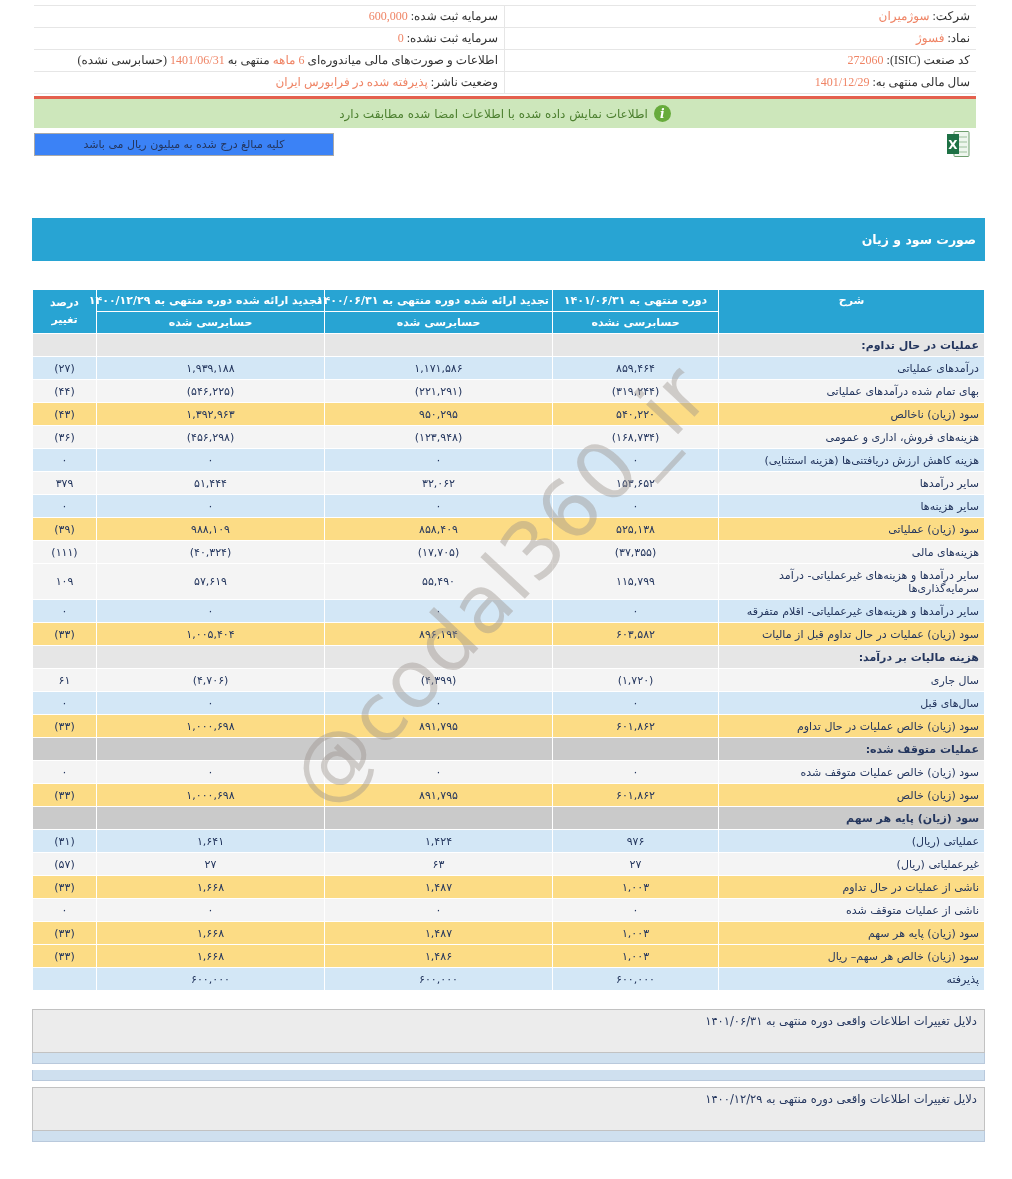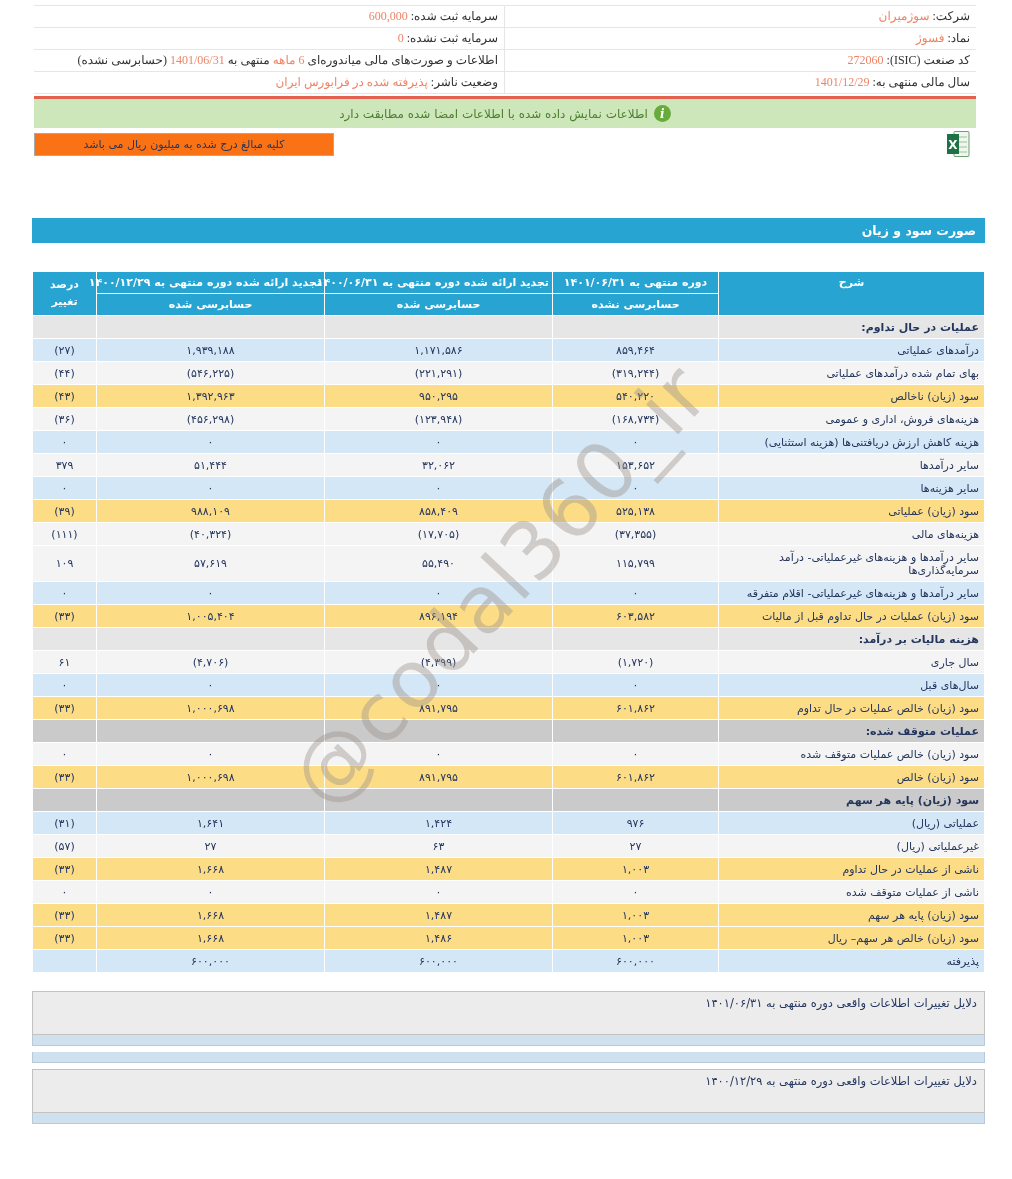--- a/index.html
+++ b/index.html
@@ -31,29 +31,29 @@
   .info-circle{
     width:17px; height:17px; border-radius:50%; background:#67ab3c; color:#fff;
     display:inline-flex; align-items:center; justify-content:center;
     font-size:12px; font-weight:bold; font-style:italic; flex:0 0 auto;
     font-family:"DejaVu Serif", serif;
   }
   
   .units-row{margin:4px 36px 0 34px; height:28px; position:relative;}
   .units-box{
     position:absolute; left:0; top:1px; min-width:300px; text-align:center;
-    border:1px solid #a9a9a9; background:#f97316; padding:4px 8px;
+    border:1px solid #a9a9a9; background:#3b82f6; padding:4px 8px;
     font-size:11px; color:var(--value-navy);
   }
   .excel-btn{position:absolute; right:6px; top:-2px; width:24px; height:28px; cursor:pointer; border:0; background:transparent; padding:0;}
   
   .stmt{margin:58px 27px 0 32px;}
   .stmt-title{
     background:var(--header-blue); color:#fff; font-weight:bold; font-size:12.5px;
-    padding:5px 9px; text-align:right;
+    padding:14px 9px; text-align:right;
   }
   .stmt-note{
     background:#fff; border-bottom:1px solid #e2e2e2; font-weight:bold; color:#1b1b1b;
     font-size:12px; padding:6px 9px; text-align:right;
   }
   
   .pl-wrap{margin:28px 27px 0 32px;}
   table.pl{
     width:952px; border-collapse:collapse; table-layout:fixed;
     border:1px solid #c6c6c6; font-size:11px;

